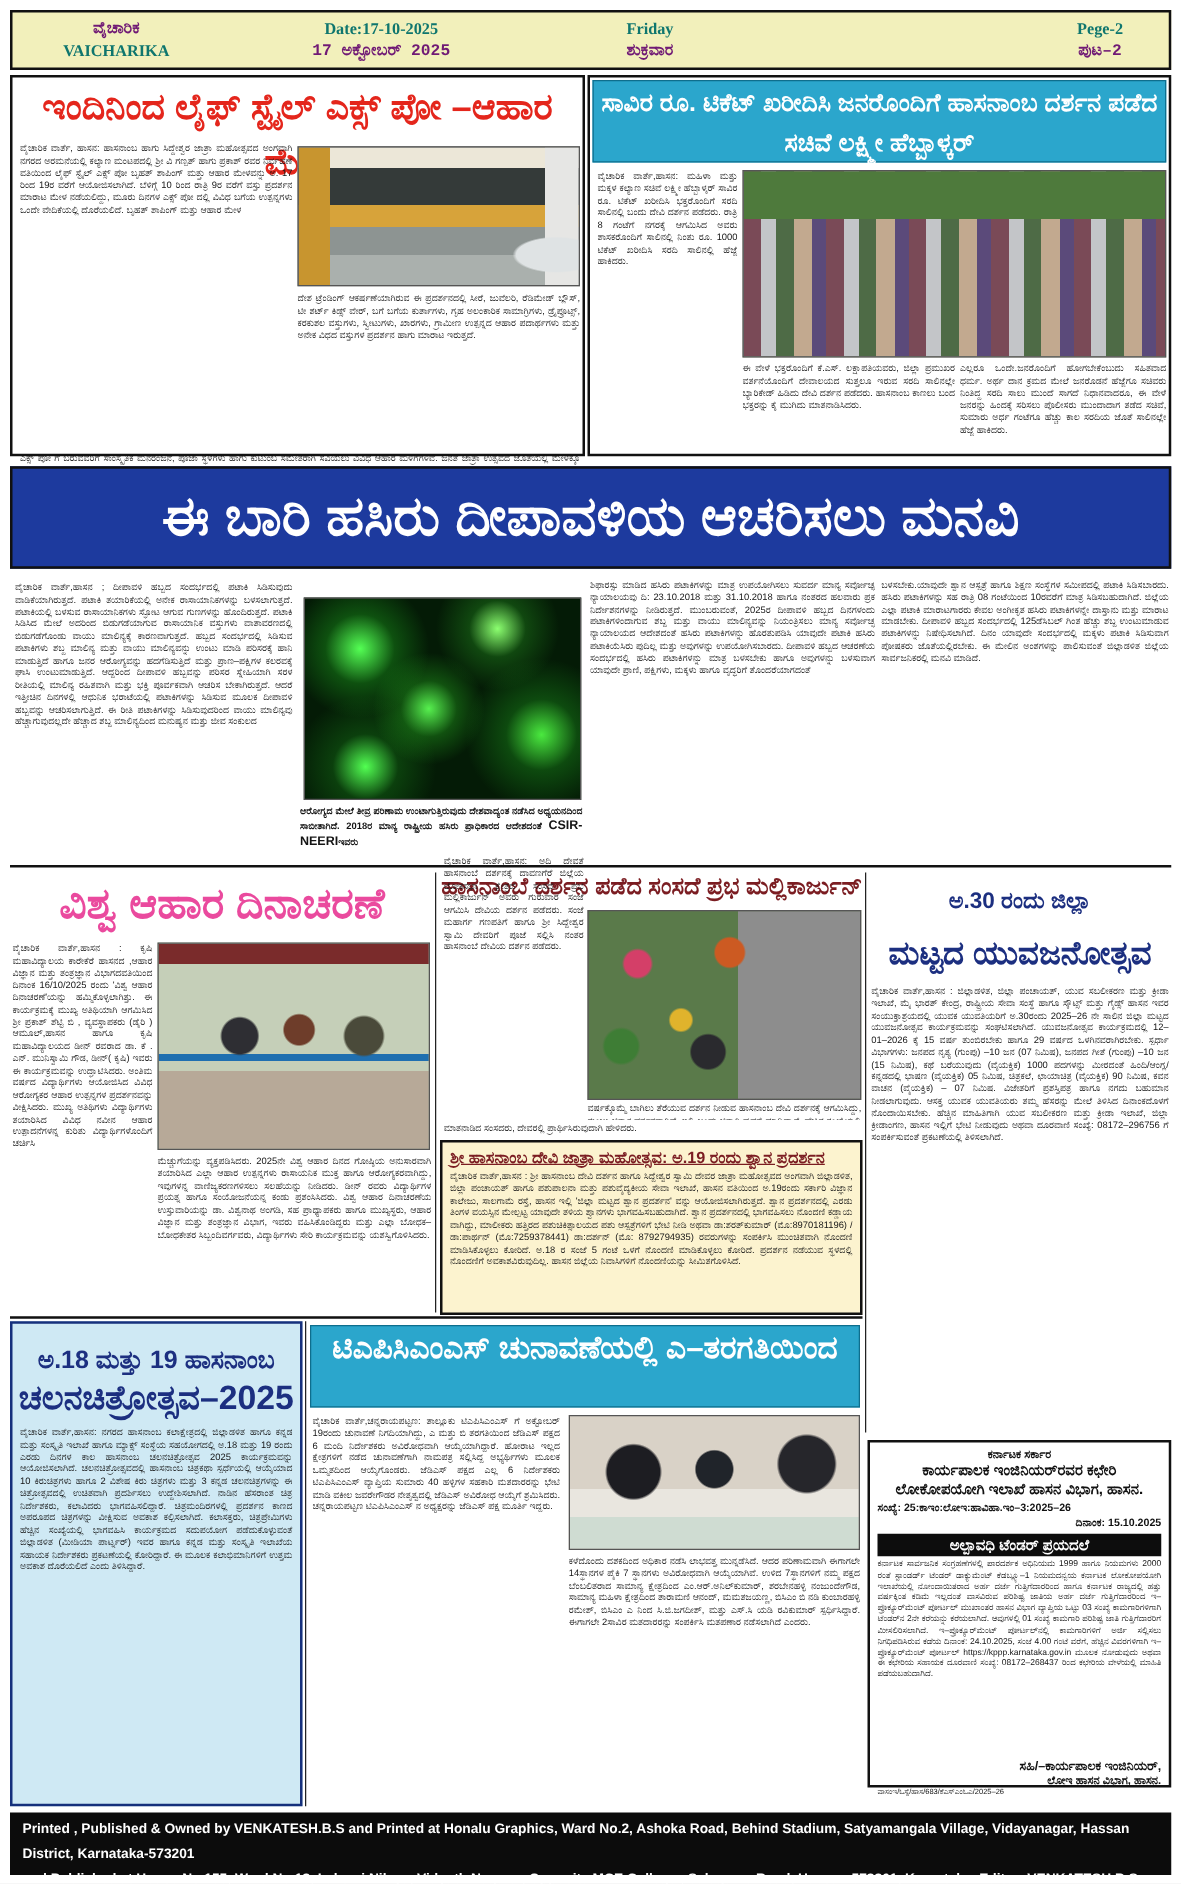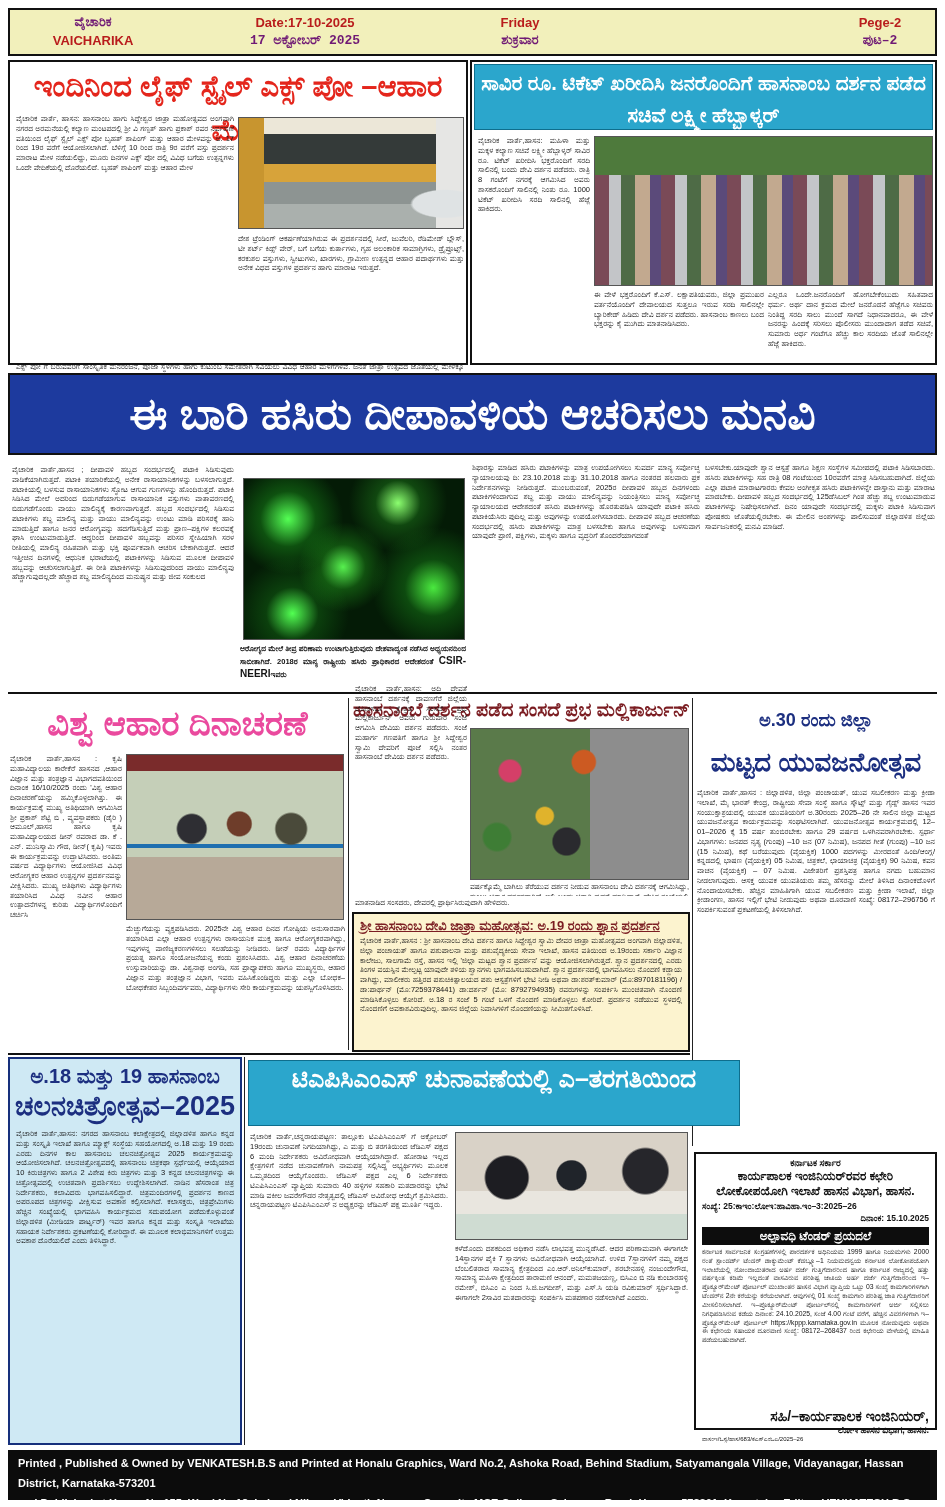--- a/index.html
+++ b/index.html
@@ -7,21 +7,21 @@
         font-family:"Liberation Sans",sans-serif;color:#111;overflow:hidden;}
   .abs{position:absolute;box-sizing:border-box;}
   .body-txt{font-size:7.5px;line-height:1.3;text-align:justify;overflow:hidden;color:#141414;}
   .body-sm{font-size:6.8px;line-height:1.3;text-align:justify;overflow:hidden;color:#141414;}
   .rule-v{background:#222;width:1px;}
   .rule-h{background:#111;height:2px;}
   
   #masthead{left:8px;top:8px;width:929px;height:48px;background:#f2f0bb;border:2px solid #111;}
   .mh-cell{position:absolute;top:4px;text-align:center;line-height:1.35;}
   .mh-kn{font-size:13px;font-weight:bold;color:#701a75;font-family:Liberation Mono, monospace;}
-  .mh-en{font-size:13px;font-weight:bold;color:#b91c1c;}
+  .mh-en{font-size:13px;font-weight:bold;color:#0f766e;font-family:Liberation Serif, serif;}
   
   .art-border{border:2px solid #111;}
   .hl-red{color:#e4261c;font-weight:bold;text-align:center;}
   .hl-cyanbox{background:#2ba6cc;color:#fff;font-weight:bold;text-align:center;border:1px solid #0e6e8d;}
   .hl-pink{color:#ea4a9e;font-weight:bold;text-align:center;}
   .hl-maroon{color:#7b1d22;font-weight:bold;text-align:center;}
   .hl-navy{color:#1c2f80;font-weight:bold;text-align:center;}
   #banner-blue{left:8px;top:373px;width:929px;height:82px;background:#1d3a9e;border:2px solid #111;
                color:#fff;font-weight:bold;font-size:44px;text-align:center;line-height:78px;}
   
@@ -142,43 +142,43 @@
 
   <div class="abs rule-v" style="left:692px;top:698px;height:448px;"></div>
 
   <div class="abs hl-navy" style="left:697px;top:700px;width:238px;height:40px;font-size:18px;line-height:40px;">ಅ.30 ರಂದು ಜಿಲ್ಲಾ</div>
   <div class="abs hl-navy" style="left:697px;top:742px;width:238px;height:40px;font-size:26px;line-height:40px;">ಮಟ್ಟದ ಯುವಜನೋತ್ಸವ</div>
   <div class="abs body-txt" style="left:697px;top:788px;width:238px;height:358px;">ವೈಚಾರಿಕ ವಾರ್ತೆ,ಹಾಸನ : ಜಿಲ್ಲಾಡಳಿತ, ಜಿಲ್ಲಾ ಪಂಚಾಯತ್, ಯುವ ಸಬಲೀಕರಣ ಮತ್ತು ಕ್ರೀಡಾ ಇಲಾಖೆ, ಮೈ ಭಾರತ್ ಕೇಂದ್ರ, ರಾಷ್ಟ್ರೀಯ ಸೇವಾ ಸಂಸ್ಥೆ ಹಾಗೂ ಸ್ಕೌಟ್ಸ್ ಮತ್ತು ಗೈಡ್ಸ್ ಹಾಸನ ಇವರ ಸಂಯುಕ್ತಾಶ್ರಯದಲ್ಲಿ ಯುವಕ ಯುವತಿಯರಿಗೆ ಅ.30ರಂದು 2025–26 ನೇ ಸಾಲಿನ ಜಿಲ್ಲಾ ಮಟ್ಟದ ಯುವಜನೋತ್ಸವ ಕಾರ್ಯಕ್ರಮವನ್ನು ಸಂಘಟಿಸಲಾಗಿದೆ. ಯುವಜನೋತ್ಸವ ಕಾರ್ಯಕ್ರಮದಲ್ಲಿ 12–01–2026 ಕ್ಕೆ 15 ವರ್ಷ ತುಂಬಿರಬೇಕು ಹಾಗೂ 29 ವರ್ಷದ ಒಳಗಿನವರಾಗಿರಬೇಕು. ಸ್ಪರ್ಧಾ ವಿಭಾಗಗಳು: ಜನಪದ ನೃತ್ಯ (ಗುಂಪು) –10 ಜನ (07 ನಿಮಿಷ), ಜನಪದ ಗೀತೆ (ಗುಂಪು) –10 ಜನ (15 ನಿಮಿಷ), ಕಥೆ ಬರೆಯುವುದು (ವೈಯಕ್ತಿಕ) 1000 ಪದಗಳನ್ನು ಮೀರದಂತೆ ಹಿಂದಿ/ಆಂಗ್ಲ/ಕನ್ನಡದಲ್ಲಿ ಭಾಷಣ (ವೈಯಕ್ತಿಕ) 05 ನಿಮಿಷ, ಚಿತ್ರಕಲೆ, ಛಾಯಾಚಿತ್ರ (ವೈಯಕ್ತಿಕ) 90 ನಿಮಿಷ, ಕವನ ವಾಚನ (ವೈಯಕ್ತಿಕ) – 07 ನಿಮಿಷ. ವಿಜೇತರಿಗೆ ಪ್ರಶಸ್ತಿಪತ್ರ ಹಾಗೂ ನಗದು ಬಹುಮಾನ ನೀಡಲಾಗುವುದು. ಆಸಕ್ತ ಯುವಕ ಯುವತಿಯರು ತಮ್ಮ ಹೆಸರನ್ನು ಮೇಲೆ ತಿಳಿಸಿದ ದಿನಾಂಕದೊಳಗೆ ನೊಂದಾಯಿಸಬೇಕು. ಹೆಚ್ಚಿನ ಮಾಹಿತಿಗಾಗಿ ಯುವ ಸಬಲೀಕರಣ ಮತ್ತು ಕ್ರೀಡಾ ಇಲಾಖೆ, ಜಿಲ್ಲಾ ಕ್ರೀಡಾಂಗಣ, ಹಾಸನ ಇಲ್ಲಿಗೆ ಭೇಟಿ ನೀಡುವುದು ಅಥವಾ ದೂರವಾಣಿ ಸಂಖ್ಯೆ: 08172–296756 ಗೆ ಸಂಪರ್ಕಿಸುವಂತೆ ಪ್ರಕಟಣೆಯಲ್ಲಿ ತಿಳಿಸಲಾಗಿದೆ.</div>
 
   <div class="abs rule-h" style="left:8px;top:1053px;width:682px;"></div>
 
   <div id="film-art" class="abs" style="left:8px;top:1057px;width:234px;height:388px;">
-    <div class="hl-navy" style="font-size:20px;line-height:26px;margin-top:4px;">ಅ.18 ಮತ್ತು 19 ಹಾಸನಾಂಬ</div>
+    <div class="hl-navy" style="font-size:20px;line-height:26px;margin-top:16px;">ಅ.18 ಮತ್ತು 19 ಹಾಸನಾಂಬ</div>
     <div class="hl-navy" style="font-size:27px;line-height:34px;">ಚಲನಚಿತ್ರೋತ್ಸವ–2025</div>
     <div class="body-txt" style="margin:6px 6px 0 6px;height:308px;">ವೈಚಾರಿಕ ವಾರ್ತೆ,ಹಾಸನ: ನಗರದ ಹಾಸನಾಂಬ ಕಲಾಕ್ಷೇತ್ರದಲ್ಲಿ ಜಿಲ್ಲಾಡಳಿತ ಹಾಗೂ ಕನ್ನಡ ಮತ್ತು ಸಂಸ್ಕೃತಿ ಇಲಾಖೆ ಹಾಗೂ ಮ್ಯಾಕ್ಸ್ ಸಂಸ್ಥೆಯ ಸಹಯೋಗದಲ್ಲಿ ಅ.18 ಮತ್ತು 19 ರಂದು ಎರಡು ದಿನಗಳ ಕಾಲ ಹಾಸನಾಂಬ ಚಲನಚಿತ್ರೋತ್ಸವ 2025 ಕಾರ್ಯಕ್ರಮವನ್ನು ಆಯೋಜಿಸಲಾಗಿದೆ. ಚಲನಚಿತ್ರೋತ್ಸವದಲ್ಲಿ ಹಾಸನಾಂಬ ಚಿತ್ರಕಥಾ ಸ್ಪರ್ಧೆಯಲ್ಲಿ ಆಯ್ಕೆಯಾದ 10 ಕಿರುಚಿತ್ರಗಳು ಹಾಗೂ 2 ವಿಶೇಷ ಕಿರು ಚಿತ್ರಗಳು ಮತ್ತು 3 ಕನ್ನಡ ಚಲನಚಿತ್ರಗಳನ್ನು ಈ ಚಿತ್ರೋತ್ಸವದಲ್ಲಿ ಉಚಿತವಾಗಿ ಪ್ರದರ್ಶಿಸಲು ಉದ್ದೇಶಿಸಲಾಗಿದೆ. ನಾಡಿನ ಹೆಸರಾಂತ ಚಿತ್ರ ನಿರ್ದೇಶಕರು, ಕಲಾವಿದರು ಭಾಗವಹಿಸಲಿದ್ದಾರೆ. ಚಿತ್ರಮಂದಿರಗಳಲ್ಲಿ ಪ್ರದರ್ಶನ ಕಾಣದ ಅಪರೂಪದ ಚಿತ್ರಗಳನ್ನು ವೀಕ್ಷಿಸುವ ಅವಕಾಶ ಕಲ್ಪಿಸಲಾಗಿದೆ. ಕಲಾಸಕ್ತರು, ಚಿತ್ರಪ್ರೇಮಿಗಳು ಹೆಚ್ಚಿನ ಸಂಖ್ಯೆಯಲ್ಲಿ ಭಾಗವಹಿಸಿ ಕಾರ್ಯಕ್ರಮದ ಸದುಪಯೋಗ ಪಡೆದುಕೊಳ್ಳುವಂತೆ ಜಿಲ್ಲಾಡಳಿತ (ಮೀಡಿಯಾ ಪಾರ್ಟ್ನರ್) ಇವರ ಹಾಗೂ ಕನ್ನಡ ಮತ್ತು ಸಂಸ್ಕೃತಿ ಇಲಾಖೆಯ ಸಹಾಯಕ ನಿರ್ದೇಶಕರು ಪ್ರಕಟಣೆಯಲ್ಲಿ ಕೋರಿದ್ದಾರೆ. ಈ ಮೂಲಕ ಕಲಾಭಿಮಾನಿಗಳಿಗೆ ಉತ್ತಮ ಅವಕಾಶ ದೊರೆಯಲಿದೆ ಎಂದು ತಿಳಿಸಿದ್ದಾರೆ.</div>
   </div>
 
   <div class="abs rule-v" style="left:244px;top:1057px;height:388px;"></div>
 
-  <div class="abs hl-cyanbox" style="left:248px;top:1060px;width:492px;height:66px;font-size:25px;line-height:32px;padding-top:1px;">
+  <div class="abs hl-cyanbox" style="left:248px;top:1060px;width:440px;height:66px;font-size:25px;line-height:32px;padding-top:1px;">
     <div>ಟಿಎಪಿಸಿಎಂಎಸ್ ಚುನಾವಣೆಯಲ್ಲಿ ಎ–ತರಗತಿಯಿಂದ</div>
   </div>
   <div class="abs body-txt" style="left:250px;top:1132px;width:198px;height:310px;">ವೈಚಾರಿಕ ವಾರ್ತೆ,ಚನ್ನರಾಯಪಟ್ಟಣ: ತಾಲ್ಲೂಕು ಟಿಎಪಿಸಿಎಂಎಸ್ ಗೆ ಅಕ್ಟೋಬರ್ 19ರಂದು ಚುನಾವಣೆ ನಿಗದಿಯಾಗಿದ್ದು, ಎ ಮತ್ತು ಬಿ ತರಗತಿಯಿಂದ ಜೆಡಿಎಸ್ ಪಕ್ಷದ 6 ಮಂದಿ ನಿರ್ದೇಶಕರು ಅವಿರೋಧವಾಗಿ ಆಯ್ಕೆಯಾಗಿದ್ದಾರೆ. ಹೋರಾಟ ಇಲ್ಲದ ಕ್ಷೇತ್ರಗಳಿಗೆ ನಡೆದ ಚುನಾವಣೆಗಾಗಿ ನಾಮಪತ್ರ ಸಲ್ಲಿಸಿದ್ದ ಅಭ್ಯರ್ಥಿಗಳು ಮೂಲಕ ಒಮ್ಮತದಿಂದ ಆಯ್ಕೆಗೊಂಡರು. ಜೆಡಿಎಸ್ ಪಕ್ಷದ ಎಲ್ಲ 6 ನಿರ್ದೇಶಕರು ಟಿಎಪಿಸಿಎಂಎಸ್ ವ್ಯಾಪ್ತಿಯ ಸುಮಾರು 40 ಹಳ್ಳಿಗಳ ಸಹಕಾರಿ ಮತದಾರರನ್ನು ಭೇಟಿ ಮಾಡಿ ವಕೀಲ ಜವರೇಗೌಡರ ನೇತೃತ್ವದಲ್ಲಿ ಜೆಡಿಎಸ್ ಅವಿರೋಧ ಆಯ್ಕೆಗೆ ಶ್ರಮಿಸಿದರು. ಚನ್ನರಾಯಪಟ್ಟಣ ಟಿಎಪಿಸಿಎಂಎಸ್ ನ ಅಧ್ಯಕ್ಷರನ್ನು ಜೆಡಿಎಸ್ ಪಕ್ಷ ಮೂರ್ತಿ ಇದ್ದರು.</div>
   <div class="abs photo photo-meeting" style="left:455px;top:1132px;width:233px;height:108px;"></div>
   <div class="abs body-txt" style="left:455px;top:1244px;width:233px;height:198px;">ಕಳೆದೊಂದು ದಶಕದಿಂದ ಅಧಿಕಾರ ನಡೆಸಿ ಲಾಭವತ್ತ ಮುನ್ನಡೆಸಿದೆ. ಆದರ ಪರಿಣಾಮವಾಗಿ ಈಗಾಗಲೇ 14ಸ್ಥಾನಗಳ ಪೈಕಿ 7 ಸ್ಥಾನಗಳು ಅವಿರೋಧವಾಗಿ ಆಯ್ಕೆಯಾಗಿವೆ. ಉಳಿದ 7ಸ್ಥಾನಗಳಿಗೆ ನಮ್ಮ ಪಕ್ಷದ ಬೆಂಬಲಿತರಾದ ಸಾಮಾನ್ಯ ಕ್ಷೇತ್ರದಿಂದ ಎಂ.ಆರ್.ಅನಿಲ್‌ಕುಮಾರ್, ಶರಬೇನಹಳ್ಳಿ ನಂಜುಂದೇಗೌಡ, ಸಾಮಾನ್ಯ ಮಹಿಳಾ ಕ್ಷೇತ್ರದಿಂದ ತಾರಾಮಣಿ ಆನಂದ್, ಮಮತಜಯಣ್ಣ, ಬಿಸಿಎಂ ಬಿ ನಡಿ ಕುಂಬಾರಹಳ್ಳಿ ರಮೇಶ್, ಬಿಸಿಎಂ ಎ ನಿಂದ ಸಿ.ಜಿ.ಜಗದೀಶ್, ಮತ್ತು ಎಸ್.ಸಿ ಯಡಿ ರವಿಕುಮಾರ್ ಸ್ಪರ್ಧಿಸಿದ್ದಾರೆ. ಈಗಾಗಲೇ 2ಸಾವಿರ ಮತದಾರರನ್ನು ಸಂಪರ್ಕಿಸಿ ಮತಪಣಾರ ನಡೆಸಲಾಗಿದೆ ಎಂದರು.</div>
 
   <div id="notice-box" class="abs" style="left:694px;top:1152px;width:243px;height:278px;">
     <div style="text-align:center;font-size:9px;font-weight:bold;">ಕರ್ನಾಟಕ ಸರ್ಕಾರ</div>
     <div style="text-align:center;font-size:12px;font-weight:bold;line-height:15px;">ಕಾರ್ಯಪಾಲಕ ಇಂಜಿನಿಯರ್‌ರವರ ಕಛೇರಿ</div>
     <div style="text-align:center;font-size:12px;font-weight:bold;line-height:15px;">ಲೋಕೋಪಯೋಗಿ ಇಲಾಖೆ ಹಾಸನ ವಿಭಾಗ, ಹಾಸನ.</div>
     <div style="font-size:8.5px;font-weight:bold;margin-top:2px;">ಸಂಖ್ಯೆ: 25:ಕಾಇಂ:ಲೋಇ:ಹಾವಿಹಾ.ಇಂ–3:2025–26</div>
     <div style="font-size:8.5px;font-weight:bold;text-align:right;margin-top:1px;">ದಿನಾಂಕ: 15.10.2025</div>
     <div class="notice-bar" style="margin-top:3px;">ಅಲ್ಪಾವಧಿ ಟೆಂಡರ್ ಪ್ರಯದಲೆ</div>
     <div class="body-sm" style="height:160px;margin-top:3px;">ಕರ್ನಾಟಕ ಸಾರ್ವಜನಿಕ ಸಂಗ್ರಹಣೆಗಳಲ್ಲಿ ಪಾರದರ್ಶಕ ಅಧಿನಿಯಮ 1999 ಹಾಗೂ ನಿಯಮಗಳು 2000 ರಂತೆ ಸ್ಟಾಂಡರ್ಡ್ ಟೆಂಡರ್ ಡಾಕ್ಯುಮೆಂಟ್ ಕೆಡಬ್ಲ್ಯೂ–1 ನಿಯಮದನ್ವಯ ಕರ್ನಾಟಕ ಲೋಕೋಪಯೋಗಿ ಇಲಾಖೆಯಲ್ಲಿ ನೋಂದಾಯಿತರಾದ ಅರ್ಹ ದರ್ಜೆ ಗುತ್ತಿಗೆದಾರರಿಂದ ಹಾಗೂ ಕರ್ನಾಟಕ ರಾಜ್ಯದಲ್ಲಿ ಹತ್ತು ವರ್ಷಕ್ಕಿಂತ ಕಡಿಮೆ ಇಲ್ಲದಂತೆ ವಾಸವಿರುವ ಪರಿಶಿಷ್ಟ ಜಾತಿಯ ಅರ್ಹ ದರ್ಜೆ ಗುತ್ತಿಗೆದಾರರಿಂದ ಇ–ಪ್ರೊಕ್ಯೂರ್‌ಮೆಂಟ್ ಪೋರ್ಟಲ್ ಮುಖಾಂತರ ಹಾಸನ ವಿಭಾಗ ವ್ಯಾಪ್ತಿಯ ಒಟ್ಟು 03 ಸಂಖ್ಯೆ ಕಾಮಗಾರಿಗಳಿಗಾಗಿ ಟೆಂಡರ್‌ನ 2ನೇ ಕರೆಯನ್ನು ಕರೆಯಲಾಗಿದೆ. ಆವುಗಳಲ್ಲಿ 01 ಸಂಖ್ಯೆ ಕಾಮಗಾರಿ ಪರಿಶಿಷ್ಟ ಜಾತಿ ಗುತ್ತಿಗೆದಾರರಿಗೆ ಮೀಸಲಿರಿಸಲಾಗಿದೆ. ಇ–ಪ್ರೊಕ್ಯೂರ್‌ಮೆಂಟ್ ಪೋರ್ಟಲ್‌ನಲ್ಲಿ ಕಾಮಗಾರಿಗಳಿಗೆ ಅರ್ಜಿ ಸಲ್ಲಿಸಲು ನಿಗಧಿಪಡಿಸಿರುವ ಕಡೆಯ ದಿನಾಂಕ: 24.10.2025, ಸಂಜೆ 4.00 ಗಂಟೆ ವರೆಗೆ, ಹೆಚ್ಚಿನ ವಿವರಗಳಿಗಾಗಿ ಇ–ಪ್ರೊಕ್ಯೂರ್‌ಮೆಂಟ್ ಪೋರ್ಟಲ್ https://kppp.karnataka.gov.in ಮೂಲಕ ನೋಡುವುದು ಅಥವಾ ಈ ಕಛೇರಿಯ ಸಹಾಯಕ ದೂರವಾಣಿ ಸಂಖ್ಯೆ: 08172–268437 ರಿಂದ ಕಛೇರಿಯ ವೇಳೆಯಲ್ಲಿ ಮಾಹಿತಿ ಪಡೆಯಬಹುದಾಗಿದೆ.</div>
-    <div style="font-size:14px;font-weight:bold;text-align:right;">ಸಹಿ/–ಕಾರ್ಯಪಾಲಕ ಇಂಜಿನಿಯರ್,</div>
+    <div style="font-size:10px;font-weight:bold;text-align:right;">ಸಹಿ/–ಕಾರ್ಯಪಾಲಕ ಇಂಜಿನಿಯರ್,</div>
     <div style="font-size:9px;font-weight:bold;text-align:right;">ಲೋಇ ಹಾಸನ ವಿಭಾಗ, ಹಾಸನ.</div>
     <div style="font-size:6px;">ವಾಸಂಇ/ಓಸ್ಸೆ/ಹಾಸ/683/ಕೆಎಸ್‌ಎಂಓಎ/2025–26</div>
   </div>
 
   <div id="footer" class="abs">
     <div>Printed ,  Published &amp; Owned by VENKATESH.B.S   and Printed at   Honalu Graphics, Ward No.2,   Ashoka Road, Behind Stadium, Satyamangala Village, Vidayanagar, Hassan District, Karnataka-573201</div>
     <div>and Published at House No.155,  Ward No.13, Laksmi Nilaya, Vidyuth Nagara , Opposite  MCE College , Salagame Road, Hassan-573201, Karnataka.    Editor:  VENKATESH.B.S Mob-7899533643</div>
   </div>
 
 </div>

